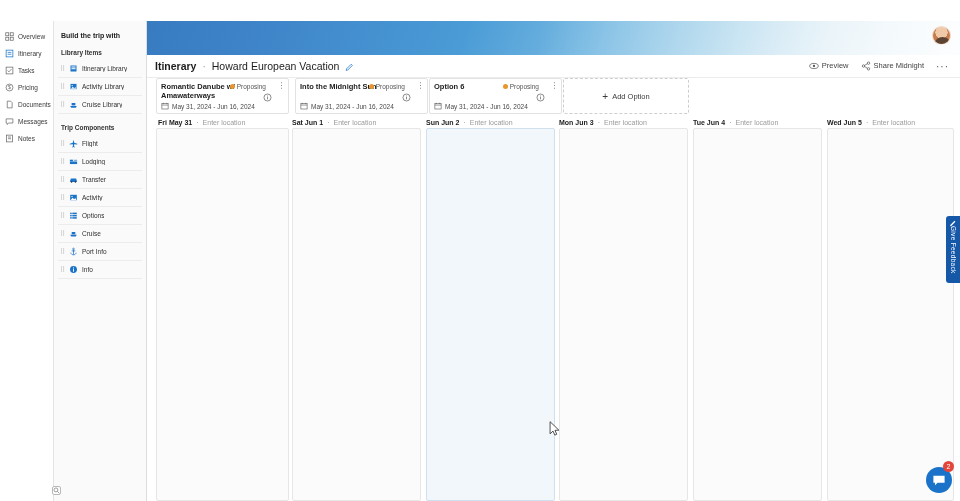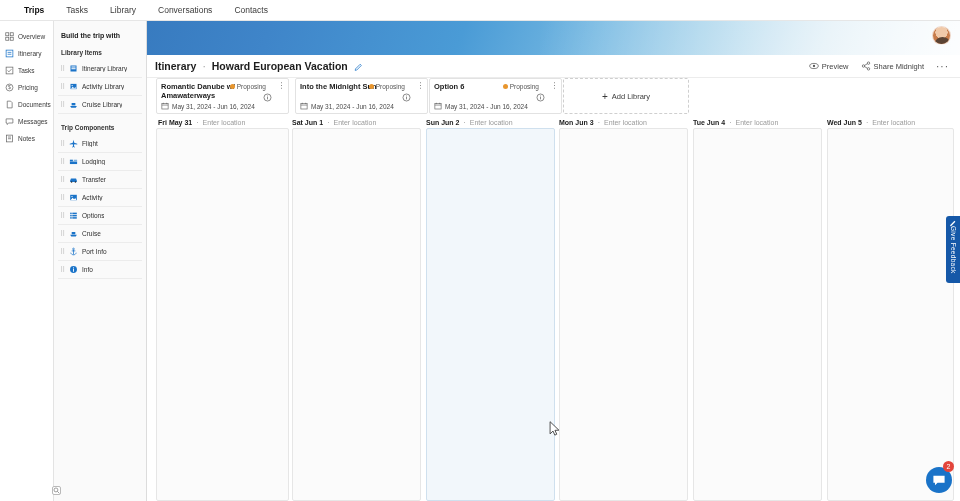--- a/index.html
+++ b/index.html
@@ -87,23 +87,23 @@
   .panel-row .txt { font-size: 6.5px; color: #2f2f2f; white-space: nowrap; overflow: hidden; text-overflow: ellipsis; }
 
   
   .itin-head {
     position: absolute; top: 55px; left: 147px; width: 813px; height: 23px;
     background: #ffffff; display: flex; align-items: center; gap: 6px;
     padding: 0 8px; border-bottom: 1px solid #ececec;
   }
   .itin-title { font-size: 10.5px; font-weight: bold; color: #1d1d1d; }
   .itin-dot { font-size: 10px; color: #9b9b9b; }
-  .itin-name { font-size: 10.5px; font-weight: bold; color: #1d1d1d; }
+  .itin-name { font-size: 10.5px; font-weight: normal; color: #1d1d1d; }
   .itin-head .spacer { flex: 1 1 auto; }
-  .hbtn { display: flex; align-items: center; gap: 3px; font-size: 7.5px; color: #444; cursor: pointer; padding: 2px 3px; }
+  .hbtn { display: flex; align-items: flex-start; gap: 3px; font-size: 7.5px; color: #444; cursor: pointer; padding: 2px 3px; }
 
   
   .board {
     position: absolute; top: 78px; left: 147px; width: 813px; height: 423px;
     background: #ffffff; overflow: hidden;
   }
   .cards-row { position: absolute; top: 0; left: 0; height: 38px; width: 813px; }
   .card {
     position: absolute; top: 0; height: 36px;
     background: #ffffff; border: 1px solid #e2e2e2; border-radius: 2px;
@@ -166,27 +166,20 @@
     position: absolute; left: 52px; bottom: 6px; width: 9px; height: 9px;
     border: 1px solid #b9b9b9; border-radius: 2px; background: #fff; z-index: 20;
     display: flex; align-items: center; justify-content: center;
   }
 </style>
 </head>
 <body>
 
 <div id="app">
 
-  <div class="topnav">
-    <div class="nav-item first active">Trips</div>
-    <div class="nav-item">Tasks</div>
-    <div class="nav-item">Library</div>
-    <div class="nav-item">Conversations</div>
-    <div class="nav-item">Contacts</div>
-  </div>
 
   <div class="hero">
     <div class="hero-logo">
       <svg width="18" height="18" viewBox="0 0 24 24">
           <circle cx="12" cy="12" r="9.5" fill="none" stroke="#ffffff" stroke-width="1.6"></circle>
           <path d="M16 8 L10.5 13.5 L8 16 L13.5 10.5 Z" fill="#ffffff"></path>
         </svg>
     </div>
     <div class="avatar"></div>
   </div>
@@ -459,21 +452,21 @@
           <svg width="9" height="9" viewBox="0 0 12 12">
               <circle cx="6" cy="6" r="4.7" fill="none" stroke="#666" stroke-width="1"></circle>
               <rect x="5.5" y="5.2" width="1" height="3.3" fill="#666"></rect>
               <rect x="5.5" y="3.4" width="1" height="1.1" fill="#666"></rect>
             </svg>
         </div>
       </div>
 
       <div class="add-option" style="left:416px;">
         <span style="font-size:10px;color:#3b3b3b;">+</span>
-        <span>Add Library</span>
+        <span>Add Option</span>
       </div>
     </div>
 
     <div class="day-headers">
       <div class="day-head" style="left:11px;">
         <span class="d-name">Fri May 31</span>
         <span class="d-ph">·</span>
         <span class="d-ph">Enter location</span>
       </div>
       <div class="day-head" style="left:145px;">

